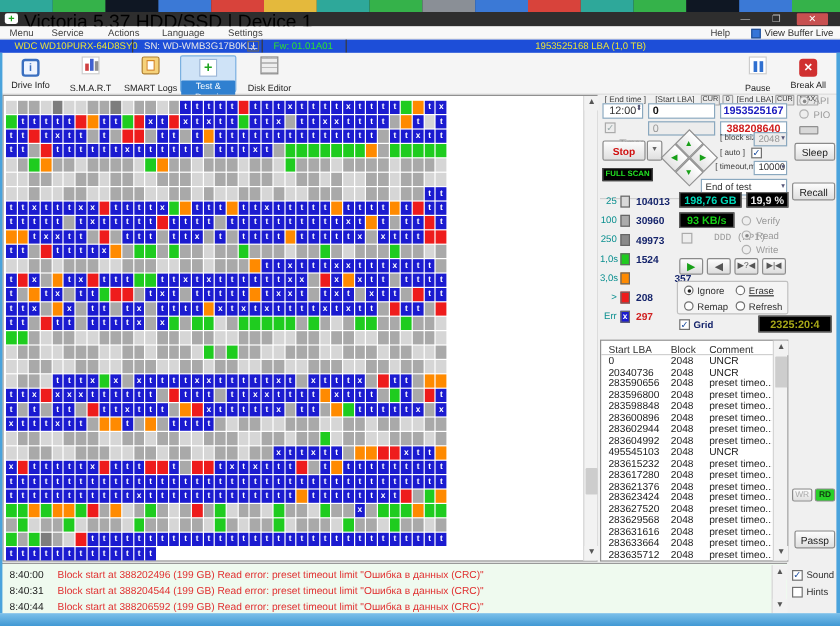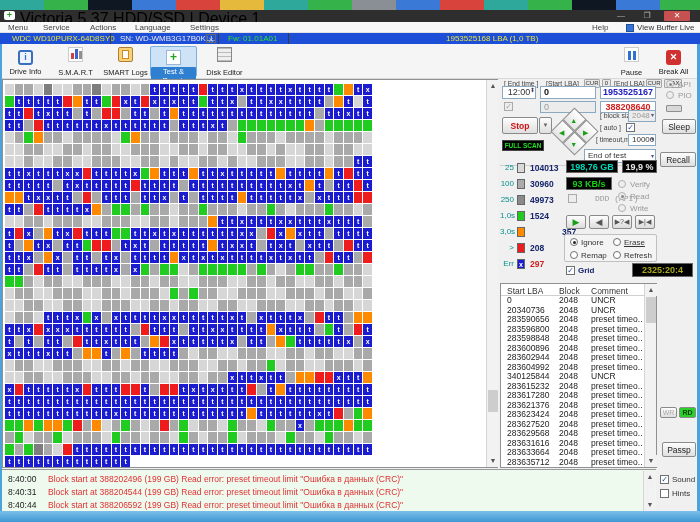--- a/index.html
+++ b/index.html
@@ -370,21 +370,21 @@
             <span class="col1">283602944</span>
             <span class="col2">2048</span>
             <span class="col3">preset timeo...</span>
           </div>
           <div class="trow">
             <span class="col1">283604992</span>
             <span class="col2">2048</span>
             <span class="col3">preset timeo...</span>
           </div>
           <div class="trow">
-            <span class="col1">340125844</span>
+            <span class="col1">495545103</span>
             <span class="col2">2048</span>
             <span class="col3">UNCR</span>
           </div>
           <div class="trow">
             <span class="col1">283615232</span>
             <span class="col2">2048</span>
             <span class="col3">preset timeo...</span>
           </div>
           <div class="trow">
             <span class="col1">283617280</span>

